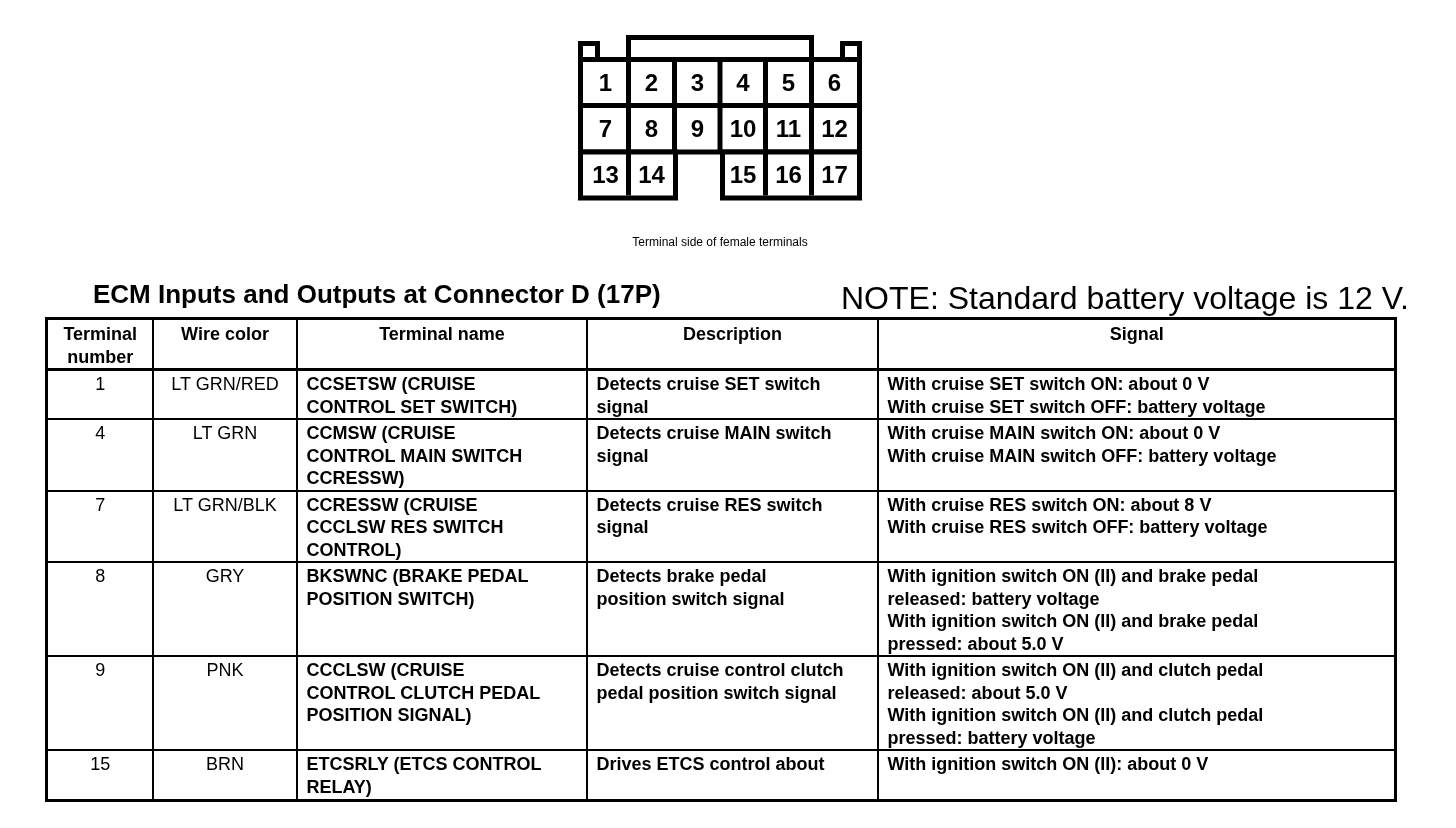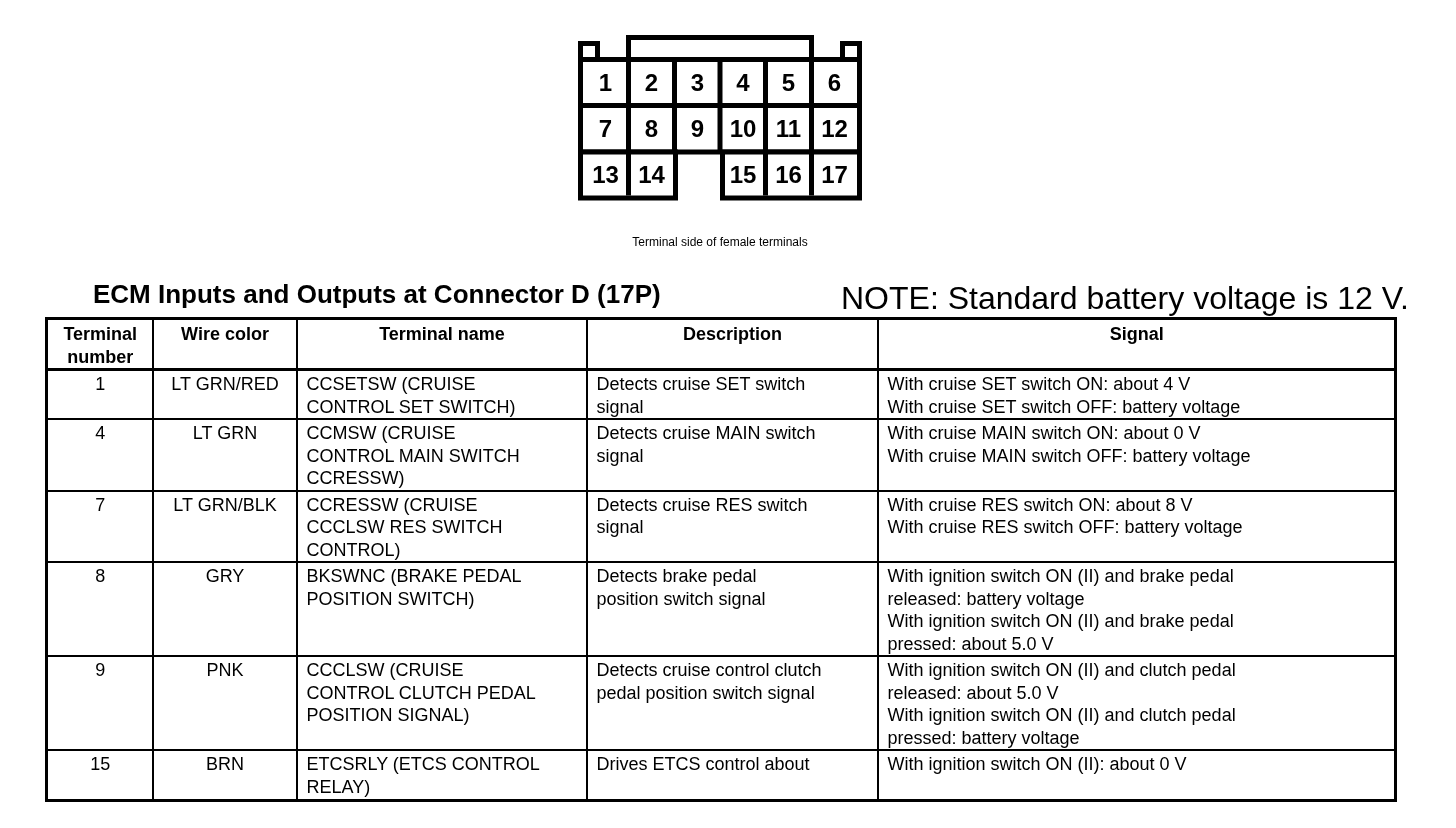--- a/index.html
+++ b/index.html
@@ -95,20 +95,21 @@
     border-bottom: 3px solid #000000;
     font-weight: bold;
     text-align: center;
     padding-top: 3px;
   }
   table.io-table td.c-center {
     text-align: center;
   }
   table.io-table td.c-left {
     text-align: left;
+    font-weight: bold;
   }
 </style>
 </head>
 <body>
 
 <div class="page">
 
   <svg class="connector-svg" viewBox="0 0 284 168" xmlns="http://www.w3.org/2000/svg">
 
     <rect class="shape" x="50.5" y="2.5" width="183" height="24"></rect>
@@ -176,21 +177,21 @@
         </tr>
       </thead>
       <tbody>
         <tr style="height:47px">
           <td class="c-center">1</td>
           <td class="c-center">LT GRN/RED</td>
           <td class="c-left">CCSETSW (CRUISE
 CONTROL SET SWITCH)</td>
           <td class="c-left">Detects cruise SET switch
 signal</td>
-          <td class="c-left">With cruise SET switch ON: about 4 V
+          <td class="c-left">With cruise SET switch ON: about 0 V
 With cruise SET switch OFF: battery voltage</td>
         </tr>
         <tr style="height:71px">
           <td class="c-center">4</td>
           <td class="c-center">LT GRN</td>
           <td class="c-left">CCMSW (CRUISE
 CONTROL MAIN SWITCH
 CCRESSW)</td>
           <td class="c-left">Detects cruise MAIN switch
 signal</td>

